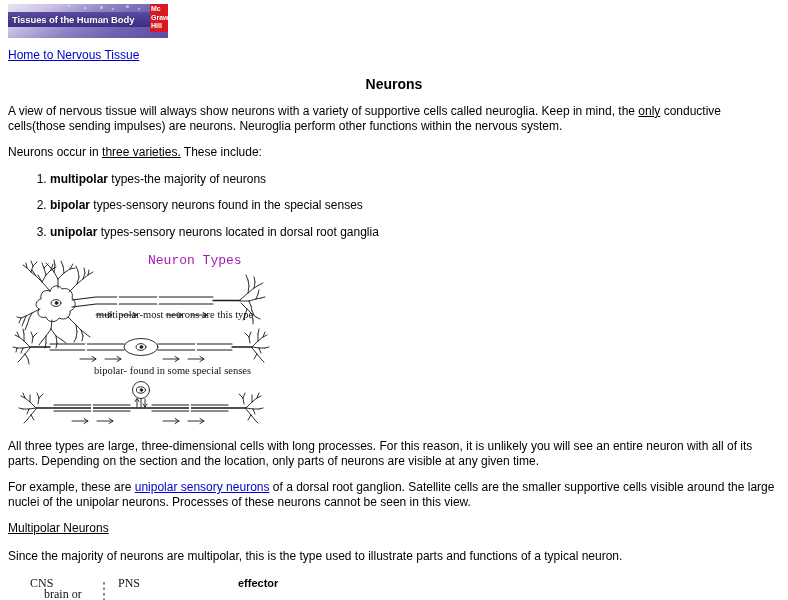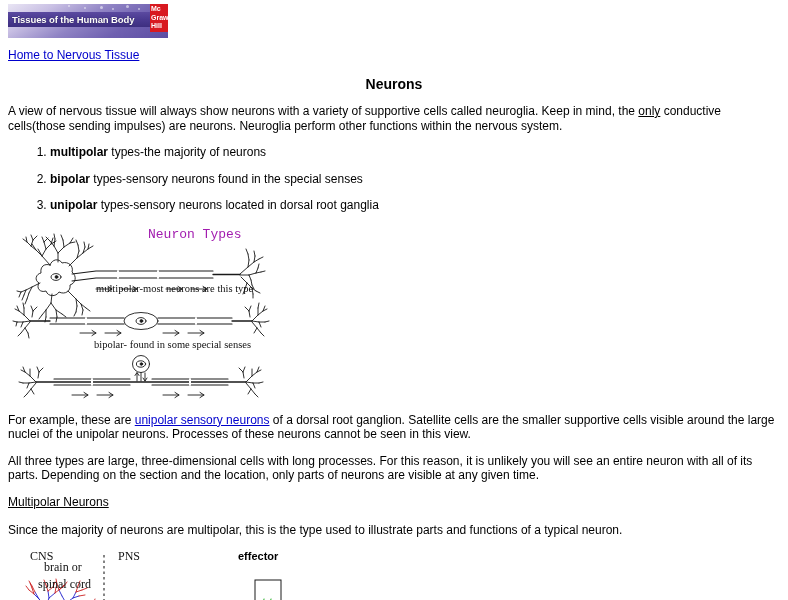--- a/index.html
+++ b/index.html
@@ -186,20 +186,21 @@
   
   <a class="lnk homelink" href="#">Home to Nervous Tissue</a>
 
   
   <h2 class="page-title">Neurons</h2>
 
   
   <p class="para"><span>A view of nervous tissue will always show neurons with a variety of supportive cells called neuroglia.  Keep in mind, the </span><span class="u">only</span><span> conductive cells(those sending impulses) are neurons.  Neuroglia perform other functions within the nervous system.</span></p>
 
   
+  <p class="para"><span>Neurons occur in </span><span class="u">three varieties.</span><span>  These include:</span></p>
 
   
   <ol class="varieties">
     <li><span class="b">multipolar</span><span> types-the majority of neurons</span></li>
     <li><span class="b">bipolar</span><span> types-sensory neurons found in the special senses</span></li>
     <li><span class="b">unipolar</span><span> types-sensory neurons located in dorsal root ganglia</span></li>
   </ol>
 
   
   <div class="fig-neuron-types">
@@ -329,23 +330,23 @@
         </g>
 
       </g>
     </svg>
 
     <div class="cap" style="left:88px;top:58px;">multipolar-most neurons are this type</div>
     <div class="cap" style="left:86px;top:114px;">bipolar- found in some special senses</div>
   </div>
 
   
+  <p class="para">All three types are large, three-dimensional cells with long processes.  For this reason, it is unlikely you will see an entire neuron with all of its parts.  Depending on the section and the location, only parts of neurons are visible at any given time.</p>
+
   <p class="para"><span>For example, these are </span><a class="lnk" href="#">unipolar sensory neurons</a><span> of a dorsal root ganglion.  Satellite cells are the smaller supportive cells visible around the large nuclei of the unipolar neurons.  Processes of these neurons cannot be seen in this view.</span></p>
-
-  <p class="para">All three types are large, three-dimensional cells with long processes.  For this reason, it is unlikely you will see an entire neuron with all of its parts.  Depending on the section and the location, only parts of neurons are visible at any given time.</p>
 
   
   <div class="sub-head">Multipolar Neurons</div>
 
   <p class="para">Since the majority of neurons are multipolar, this is the type used to illustrate parts and functions of a typical neuron.</p>
 
   
   <div class="fig-cns">
 
     <div class="lbl-serif" style="left:22px;top:0px;">CNS</div>

